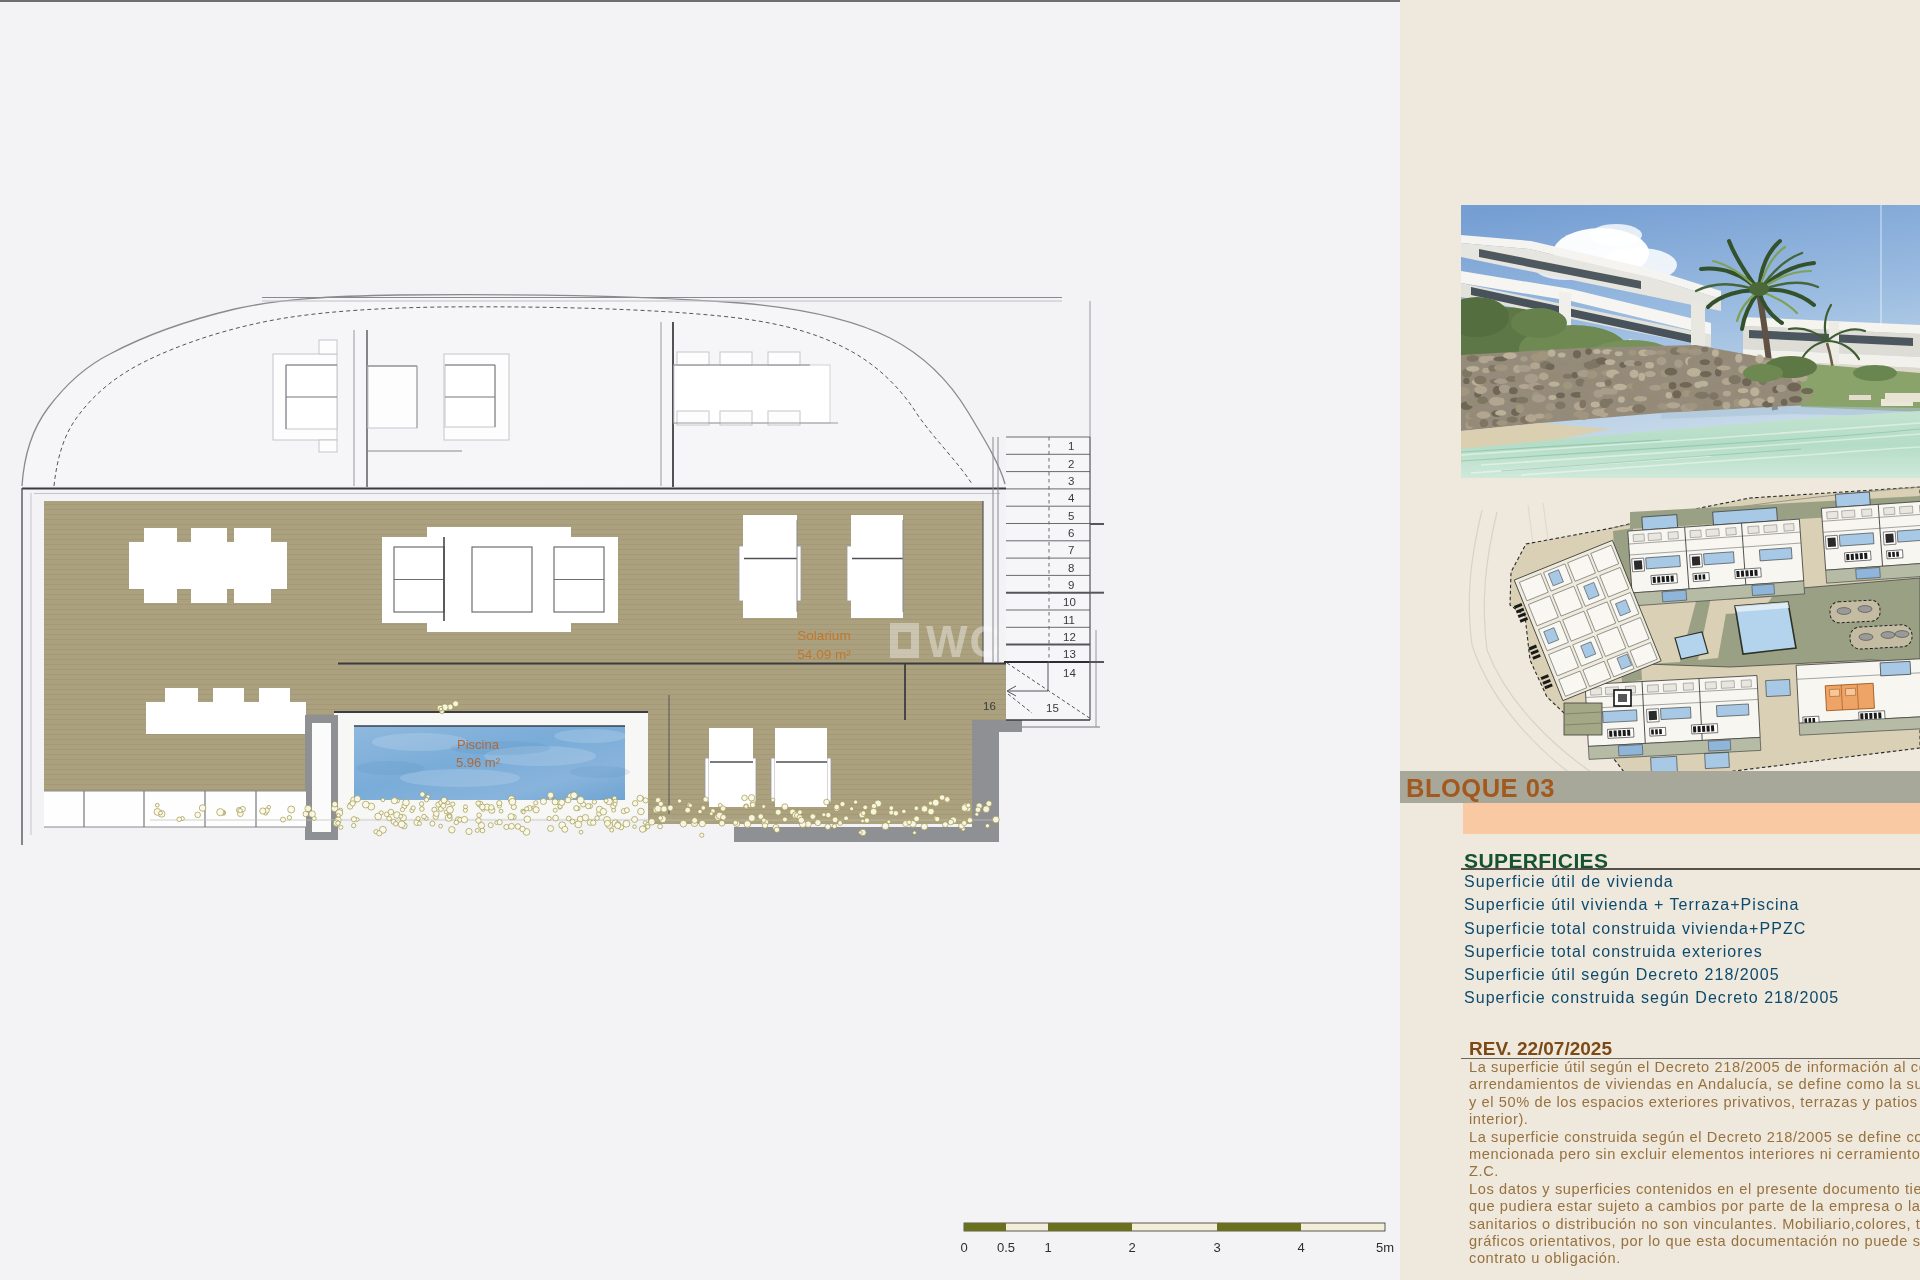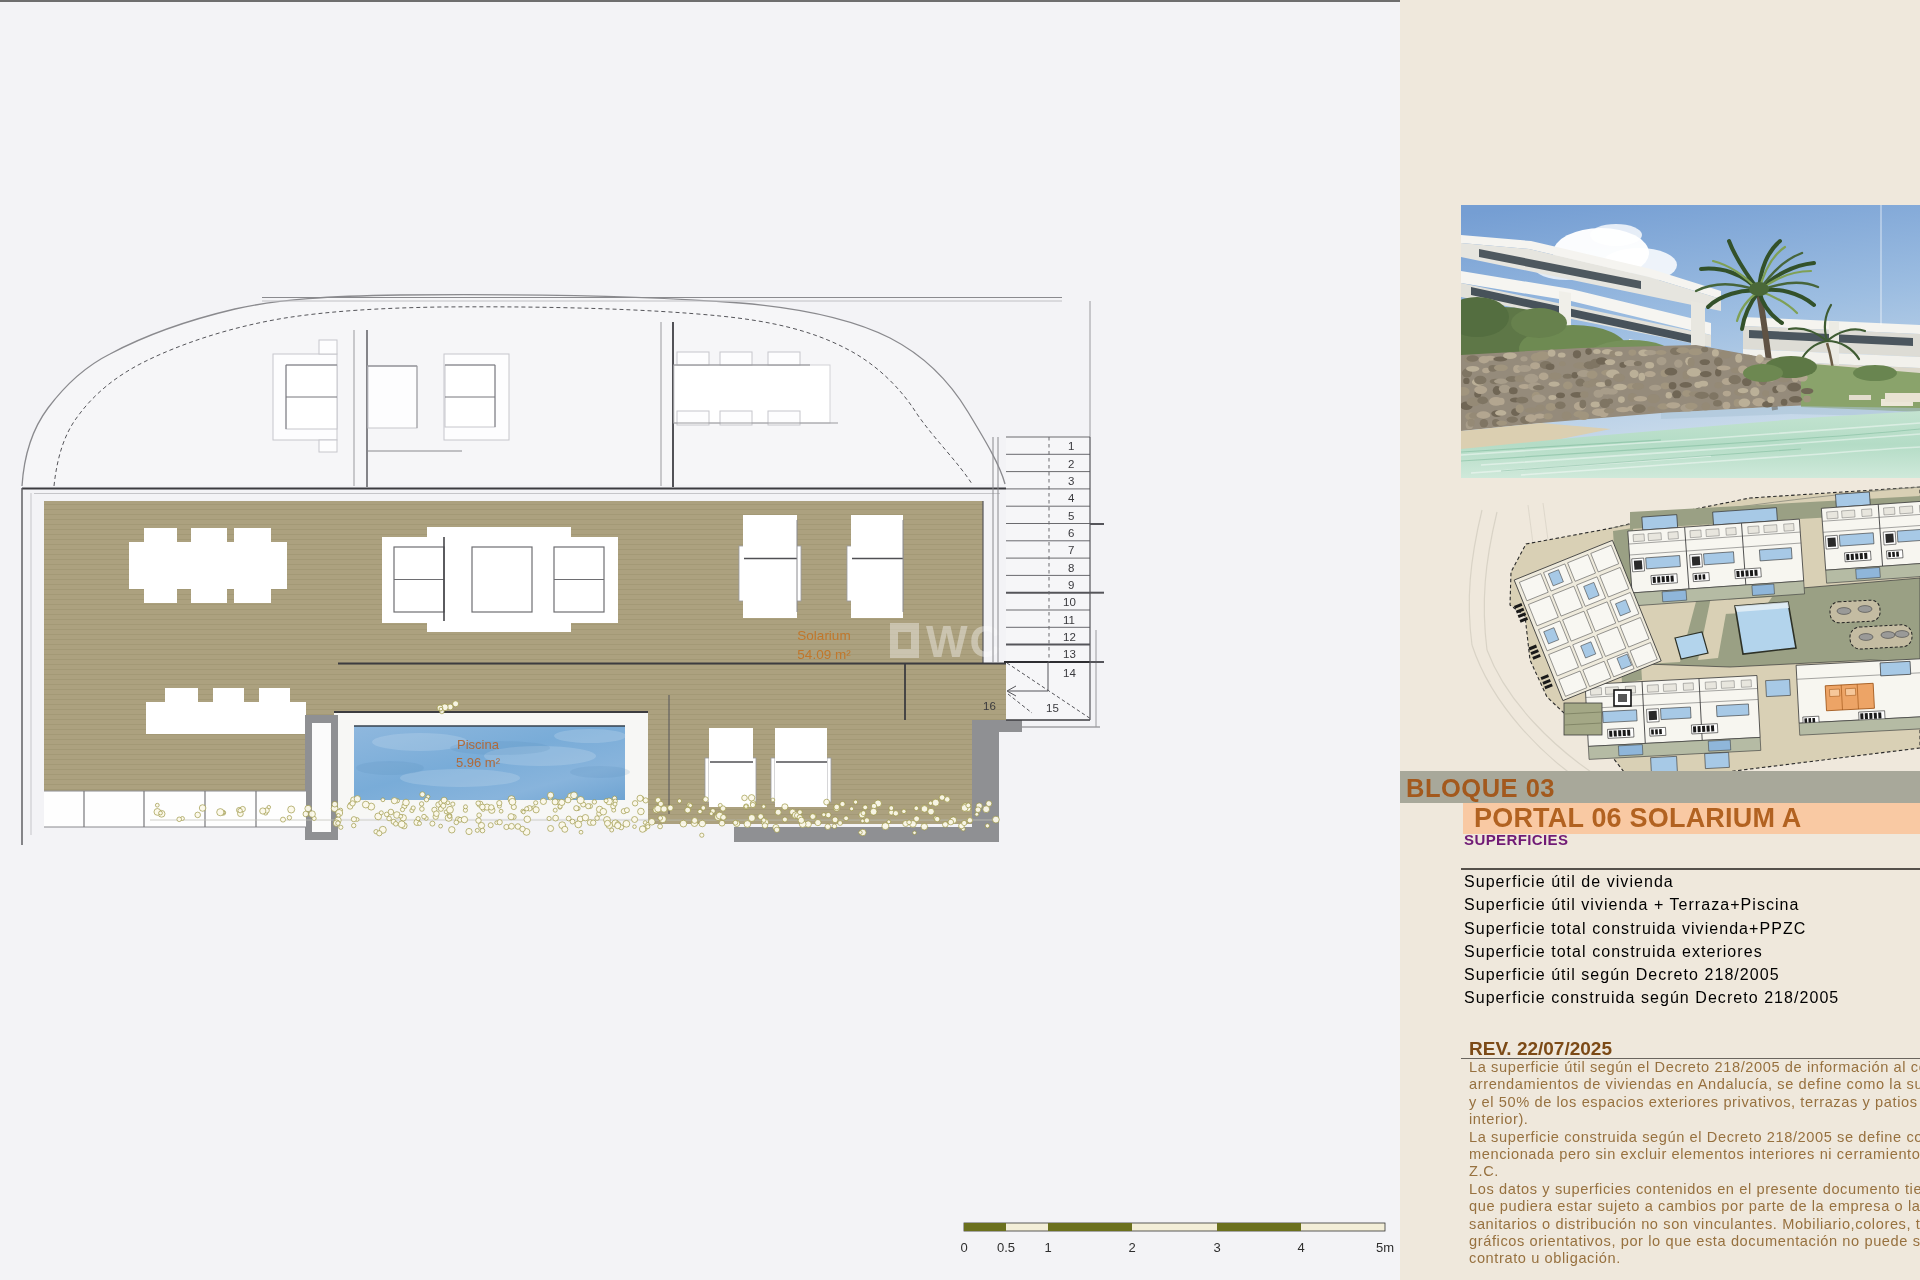--- a/index.html
+++ b/index.html
@@ -1150,26 +1150,25 @@
     <line x1="134" y1="725" x2="172" y2="723" stroke="#7a7e60" stroke-width="0.8"></line>
 
     <rect x="184" y="690" width="17" height="16" fill="#fff" stroke="#111" stroke-width="1.6"></rect>
     <rect x="188" y="694" width="9" height="8" fill="#555"></rect>
   </svg>
 
   <div class="abs" style="left:0;top:771px;width:520px;height:32px;background:#a8a89a;"></div>
   <div class="abs" style="left:6px;top:774px;font-size:25.5px;font-weight:bold;color:#a3591d;letter-spacing:0.5px;">BLOQUE 03</div>
 
   <div class="abs" style="left:63px;top:803px;width:457px;height:31px;background:#f9c9a3;"></div>
-  <div class="abs" style="left:74px;top:803px;font-size:27px;font-weight:bold;color:#b26221;letter-spacing:0.2px;">PORTAL 06 SOLARIUM A</div>
-
-  <div class="abs" style="left:64px;top:831px;font-size:15px;font-weight:bold;color:#701a75;letter-spacing:0.4px;">SUPERFICIES</div>
+
+  <div class="abs" style="left:64px;top:849px;font-size:21px;font-weight:bold;color:#14532d;letter-spacing:0.4px;">SUPERFICIES</div>
   <div class="abs" style="left:61px;top:868px;width:459px;height:1.5px;background:#55504a;"></div>
 
-  <div class="abs" style="left:64px;top:870px;font-size:16px;color:#000000;line-height:23.3px;white-space:nowrap;letter-spacing:1.05px;">
+  <div class="abs" style="left:64px;top:870px;font-size:16px;color:#0c4a6e;line-height:23.3px;white-space:nowrap;letter-spacing:1.05px;">
     Superficie útil de vivienda<br>
     Superficie útil vivienda + Terraza+Piscina<br>
     Superficie total construida vivienda+PPZC<br>
     Superficie total construida exteriores<br>
     Superficie útil según Decreto 218/2005<br>
     Superficie construida según Decreto 218/2005
   </div>
 
   <div class="abs" style="left:69px;top:1038px;font-size:19px;font-weight:bold;color:#7c4a16;">REV. 22/07/2025</div>
   <div class="abs" style="left:61px;top:1058px;width:459px;height:1.2px;background:#6a655e;"></div>

